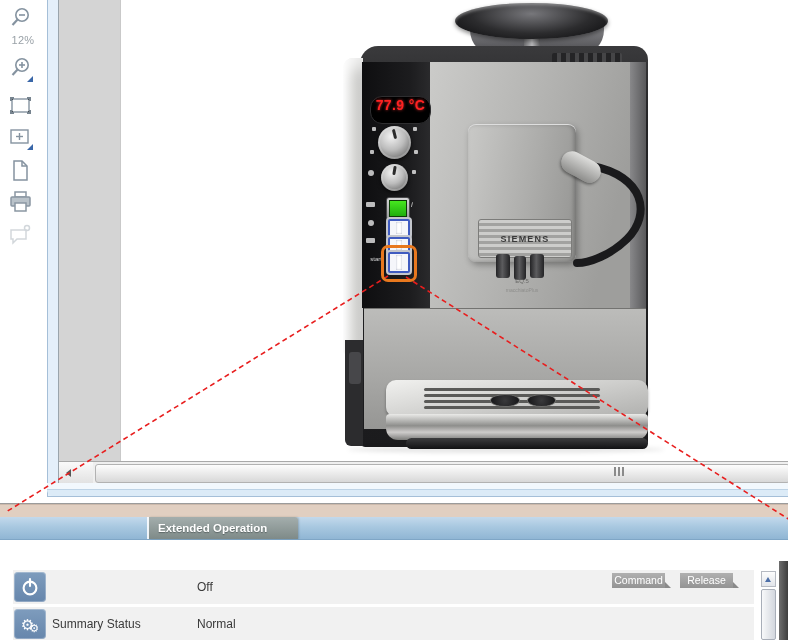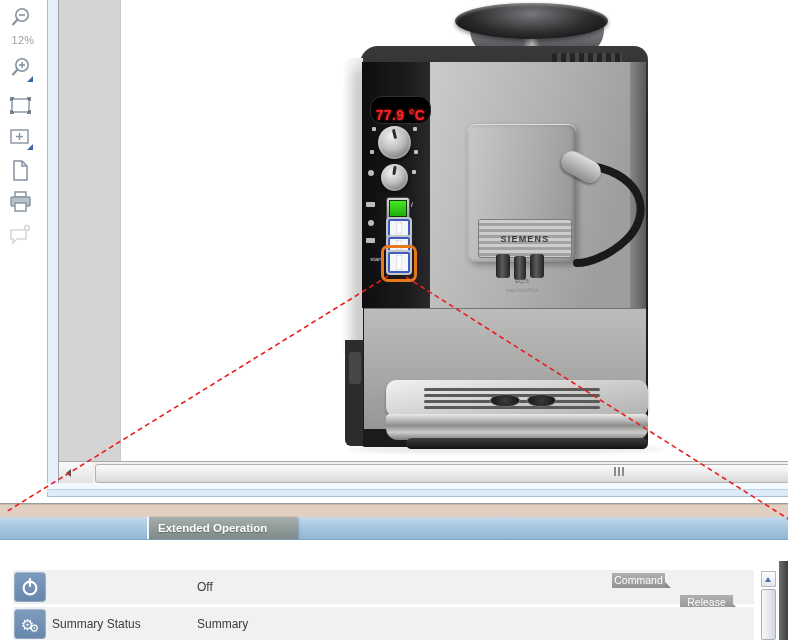--- a/index.html
+++ b/index.html
@@ -41,21 +41,21 @@
       background:linear-gradient(90deg,#fbfbfb,#d6d6d4 55%,#b4b4b2);box-shadow:inset 0 10px 14px rgba(255,255,255,.7);}
   .tank-base{position:absolute;left:345px;top:340px;width:18px;height:106px;background:#2c2c2e;border-radius:0 0 0 6px;}
   .tank-latch{position:absolute;left:349px;top:352px;width:12px;height:32px;background:#47474a;border-radius:3px;}
   .silver-front{position:absolute;left:430px;top:62px;width:200px;height:246px;
       background:linear-gradient(105deg,#cbcbc9,#b4b4b2 45%,#9e9e9c 85%);}
   .silver-edge{position:absolute;left:630px;top:62px;width:16px;height:246px;background:linear-gradient(90deg,#88888a,#59595b);}
   .silver-lower{position:absolute;left:364px;top:308px;width:282px;height:120px;border-top:1px solid #737371;
       background:linear-gradient(180deg,#bcbcba,#a6a6a4 60%,#969694);}
   .cpanel{position:absolute;left:362px;top:62px;width:68px;height:246px;background:linear-gradient(90deg,#0e0e10,#1c1c1e 70%,#2a2a2c);}
   .mdisplay{position:absolute;left:370px;top:96px;width:59px;height:26px;background:#000;border:1px solid #2e2e30;border-radius:12px;
-      display:flex;align-items:flex-end;justify-content:center;}
+      display:flex;align-items:flex-start;justify-content:center;}
   .mdisplay span{color:#ff2222;font-weight:bold;font-size:14px;letter-spacing:.4px;text-shadow:0 0 3px rgba(255,50,50,.85);}
   .knob{position:absolute;border-radius:50%;
       background:radial-gradient(circle at 40% 32%,#f2f2f2,#bcbcbc 45%,#707070 82%,#3c3c3c);
       box-shadow:0 2px 4px rgba(0,0,0,.65),inset 0 0 0 2px rgba(255,255,255,.2);}
   .knob-ptr{position:absolute;width:3px;height:10px;background:#2b2b2b;border-radius:2px;}
   .mark{position:absolute;width:4px;height:4px;background:rgba(255,255,255,.72);border-radius:1px;}
   .mbezel{position:absolute;left:386px;width:22px;background:linear-gradient(180deg,#d6d6d8,#9a9a9c);border:1px solid #4a4a4c;border-radius:3px;}
   .greenfill{position:absolute;left:2px;top:2px;right:2px;bottom:2px;background:linear-gradient(180deg,#46e71f,#1fae0e);border:1px solid #0d3a08;}
   .slitbtn{position:absolute;left:388px;width:18px;background:#f5f6fa;border:2px solid #3f5bc0;border-radius:2px;
       box-shadow:0 0 0 2px #c4c6cc;}
@@ -296,29 +296,29 @@
     <div class="picon">
       <svg width="20" height="20" viewBox="0 0 20 20">
           <g stroke="#fff" stroke-width="2.1" fill="none" stroke-linecap="round">
         <circle cx="10" cy="11" r="6.4"></circle>
             <line x1="10" y1="2" x2="10" y2="9"></line>
           </g>
         </svg>
     </div>
     <div class="pvalue">Off</div>
     <div class="pbtn" style="left:599px;">Command</div>
-    <div class="pbtn" style="left:667px;margin-top:22px;">Release</div>
+    <div class="pbtn" style="left:667px;">Release</div>
   </div>
   <div class="prow" style="top:607px;">
     <div class="picon">
       <span class="gearbig">⚙</span>
         <span class="gearsmall">⚙</span>
     </div>
     <div class="plabel">Summary Status</div>
-    <div class="pvalue">Summary</div>
+    <div class="pvalue">Normal</div>
   </div>
 
   <div class="vscroll-btn"></div>
   <div class="vscroll-arrow"></div>
   <div class="vscroll-thumb"></div>
   <div class="darkbar"></div>
 
   <svg id="callout" width="788" height="640">
     <line x1="388" y1="276" x2="6" y2="512" stroke="#e81e1e" stroke-width="1.6" stroke-dasharray="5 3.5"></line>
     <line x1="406" y1="277" x2="790" y2="520" stroke="#e81e1e" stroke-width="1.6" stroke-dasharray="5 3.5"></line>

